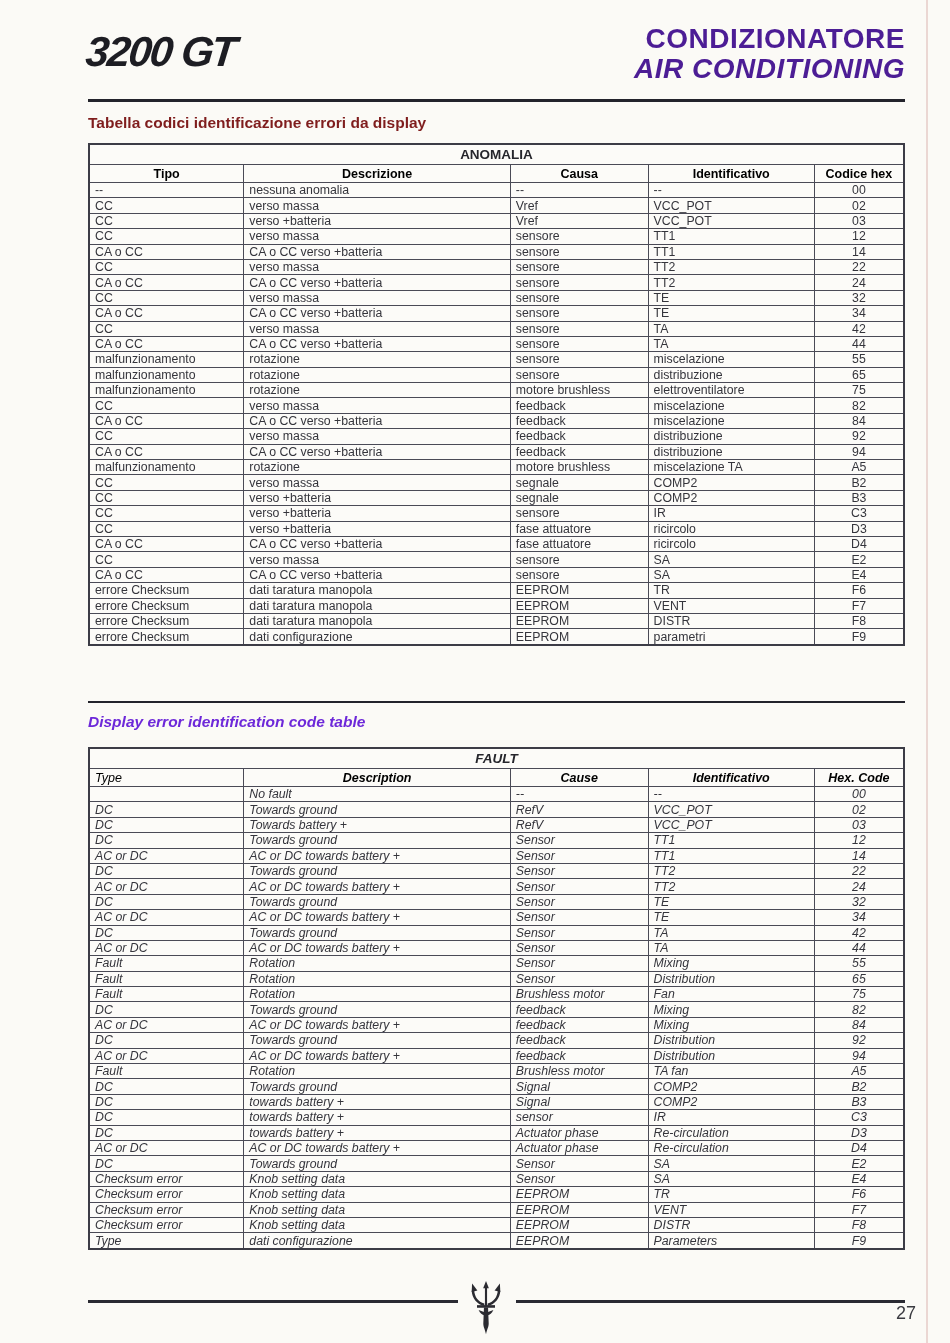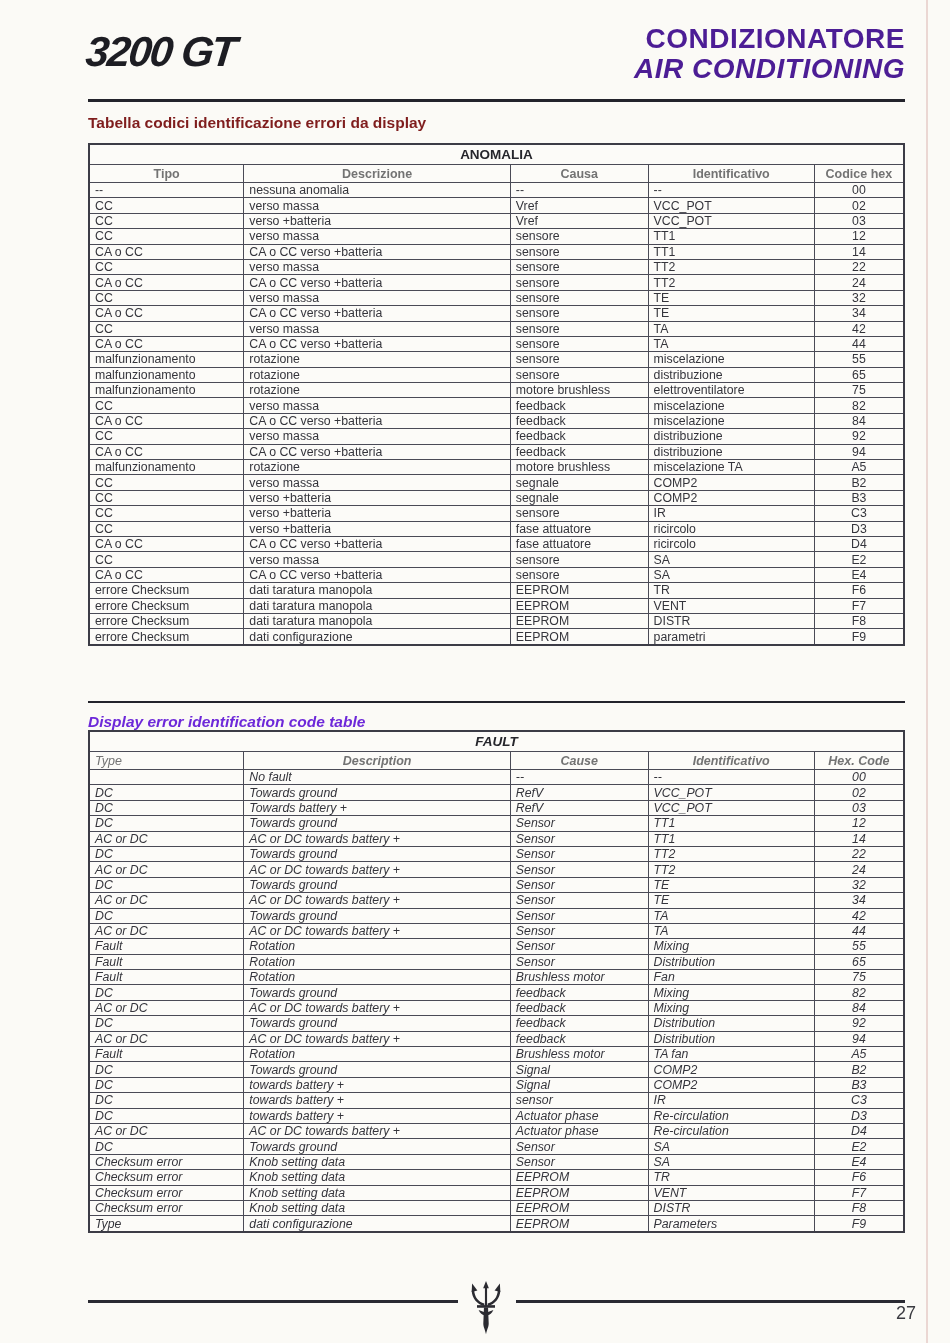--- a/index.html
+++ b/index.html
@@ -45,32 +45,32 @@
     font-size:15.5px;font-weight:bold;font-style:italic;color:#6d28d9;
   }
   
   table.codes{
     position:absolute;left:88px;width:817px;
     border-collapse:collapse;table-layout:fixed;
     border:2px solid #3c3c46;
     background:#fcfbf8;
   }
   table.codes.it{top:143px;border-radius:17px;}
-  table.codes.en{top:730px;}
+  table.codes.en{top:747px;}
   table.codes th, table.codes td{
     border:1px solid #4a4a56;
     overflow:hidden;white-space:nowrap;
   }
   th.t-title{
     height:17px;font-size:13.5px;font-weight:bold;text-align:center;
     color:#26262c;padding:1px 0;
   }
   tr.cols th{
     height:15px;font-size:12.5px;font-weight:bold;text-align:center;
-    color:#737373;padding:1px 2px;
+    color:#000000;padding:1px 2px;
   }
   table.codes td{
     height:14.4px;font-size:12.3px;line-height:14px;
     padding:0 2px 0 5px;text-align:left;color:#35353c;
   }
   table.codes td:last-child{text-align:center;padding:0 2px;}
   
   table.codes.en th, table.codes.en td{font-style:italic;}
   table.codes.en tr.cols th:first-child{
     font-weight:normal;text-align:left;padding-left:5px;

